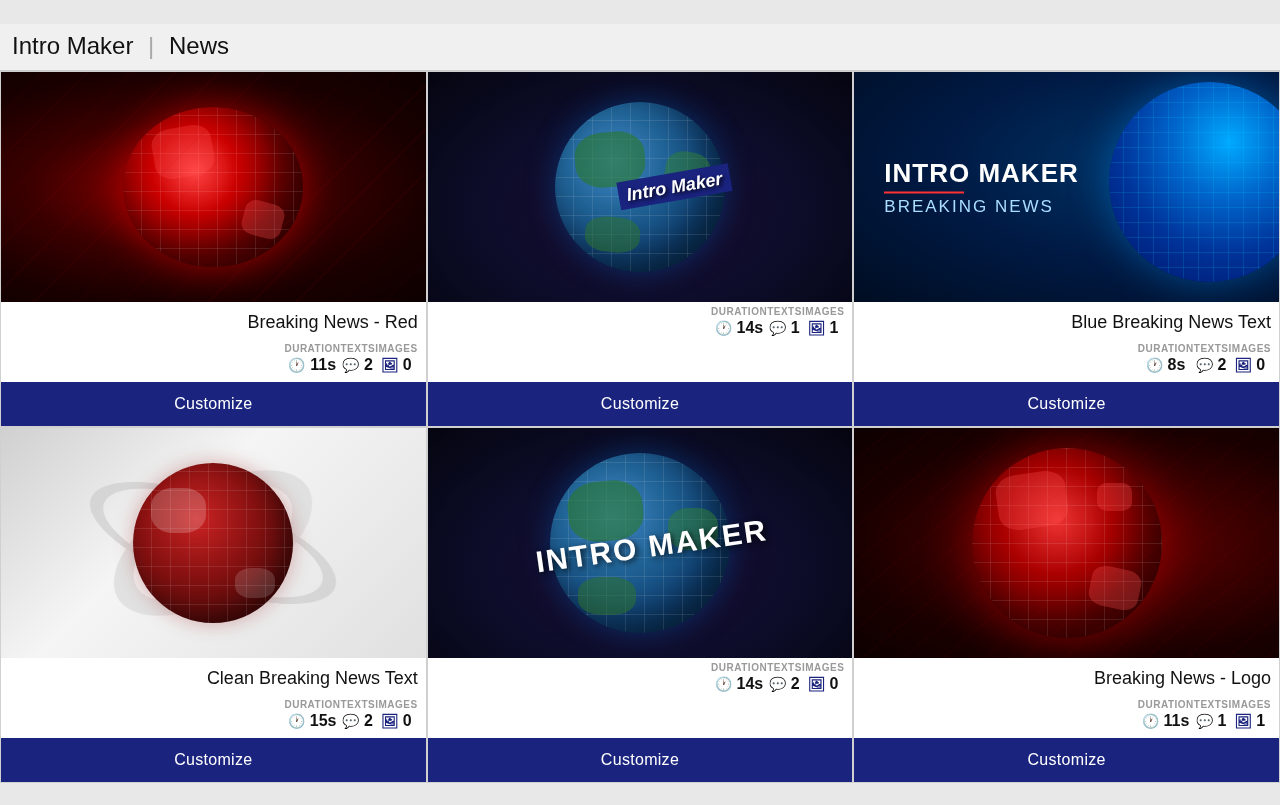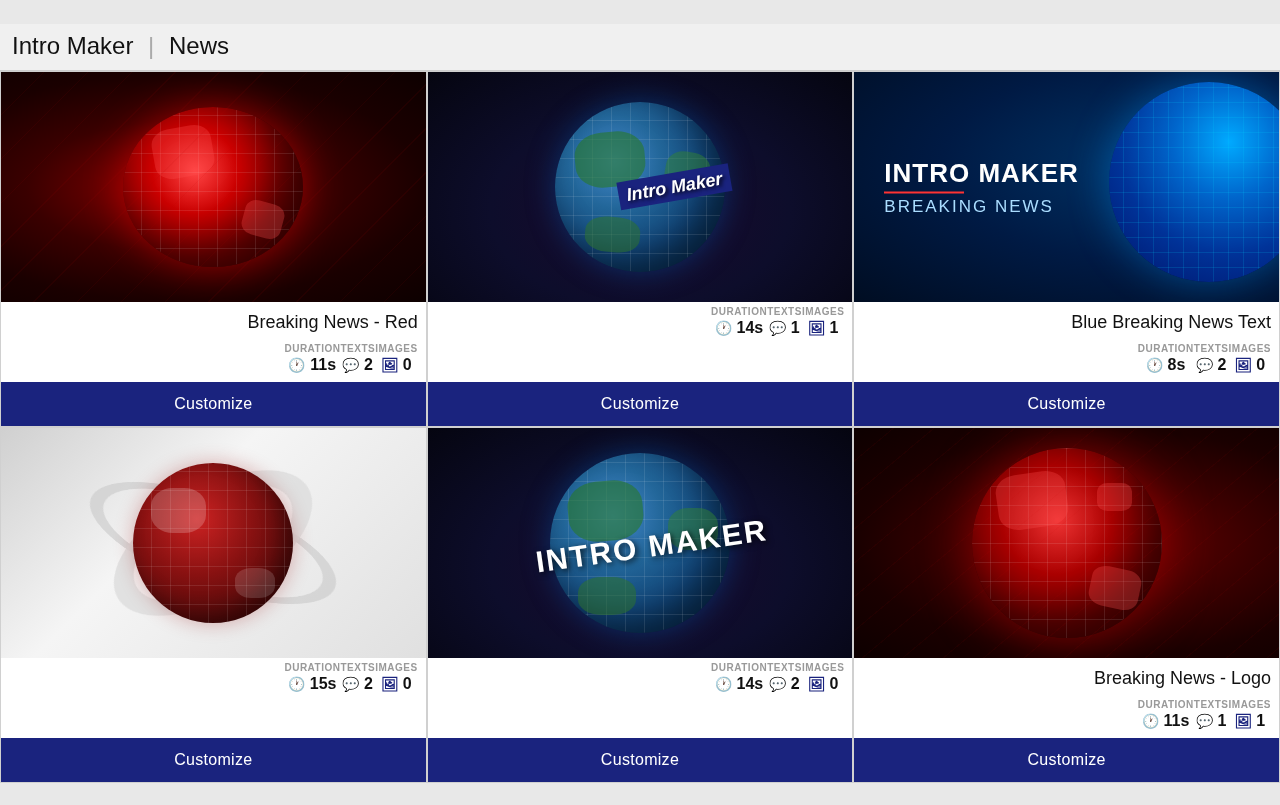--- a/index.html
+++ b/index.html
@@ -397,20 +397,21 @@
       <div class="globe-container">
         <div class="clean-ring2"></div>
         <div class="clean-ring"></div>
         <div class="clean-globe">
           <div class="grid-overlay"></div>
           <div style="position:absolute;top:25px;left:18px;width:55px;height:45px;border-radius:40%;background:rgba(255,255,255,0.2);"></div>
           <div style="position:absolute;bottom:25px;right:18px;width:40px;height:30px;border-radius:40%;background:rgba(255,255,255,0.15);"></div>
         </div>
       </div>
     </div>
+    <div class="card-title">Clean Breaking News Text</div>
     <div class="card-meta">
       <div class="meta-item">
         <span class="meta-label">DURATION</span>
         <div class="meta-value">
           <span class="meta-icon">🕐</span>
           <span>15s</span>
         </div>
       </div>
       <div class="meta-item">
         <span class="meta-label">TEXTS</span>

